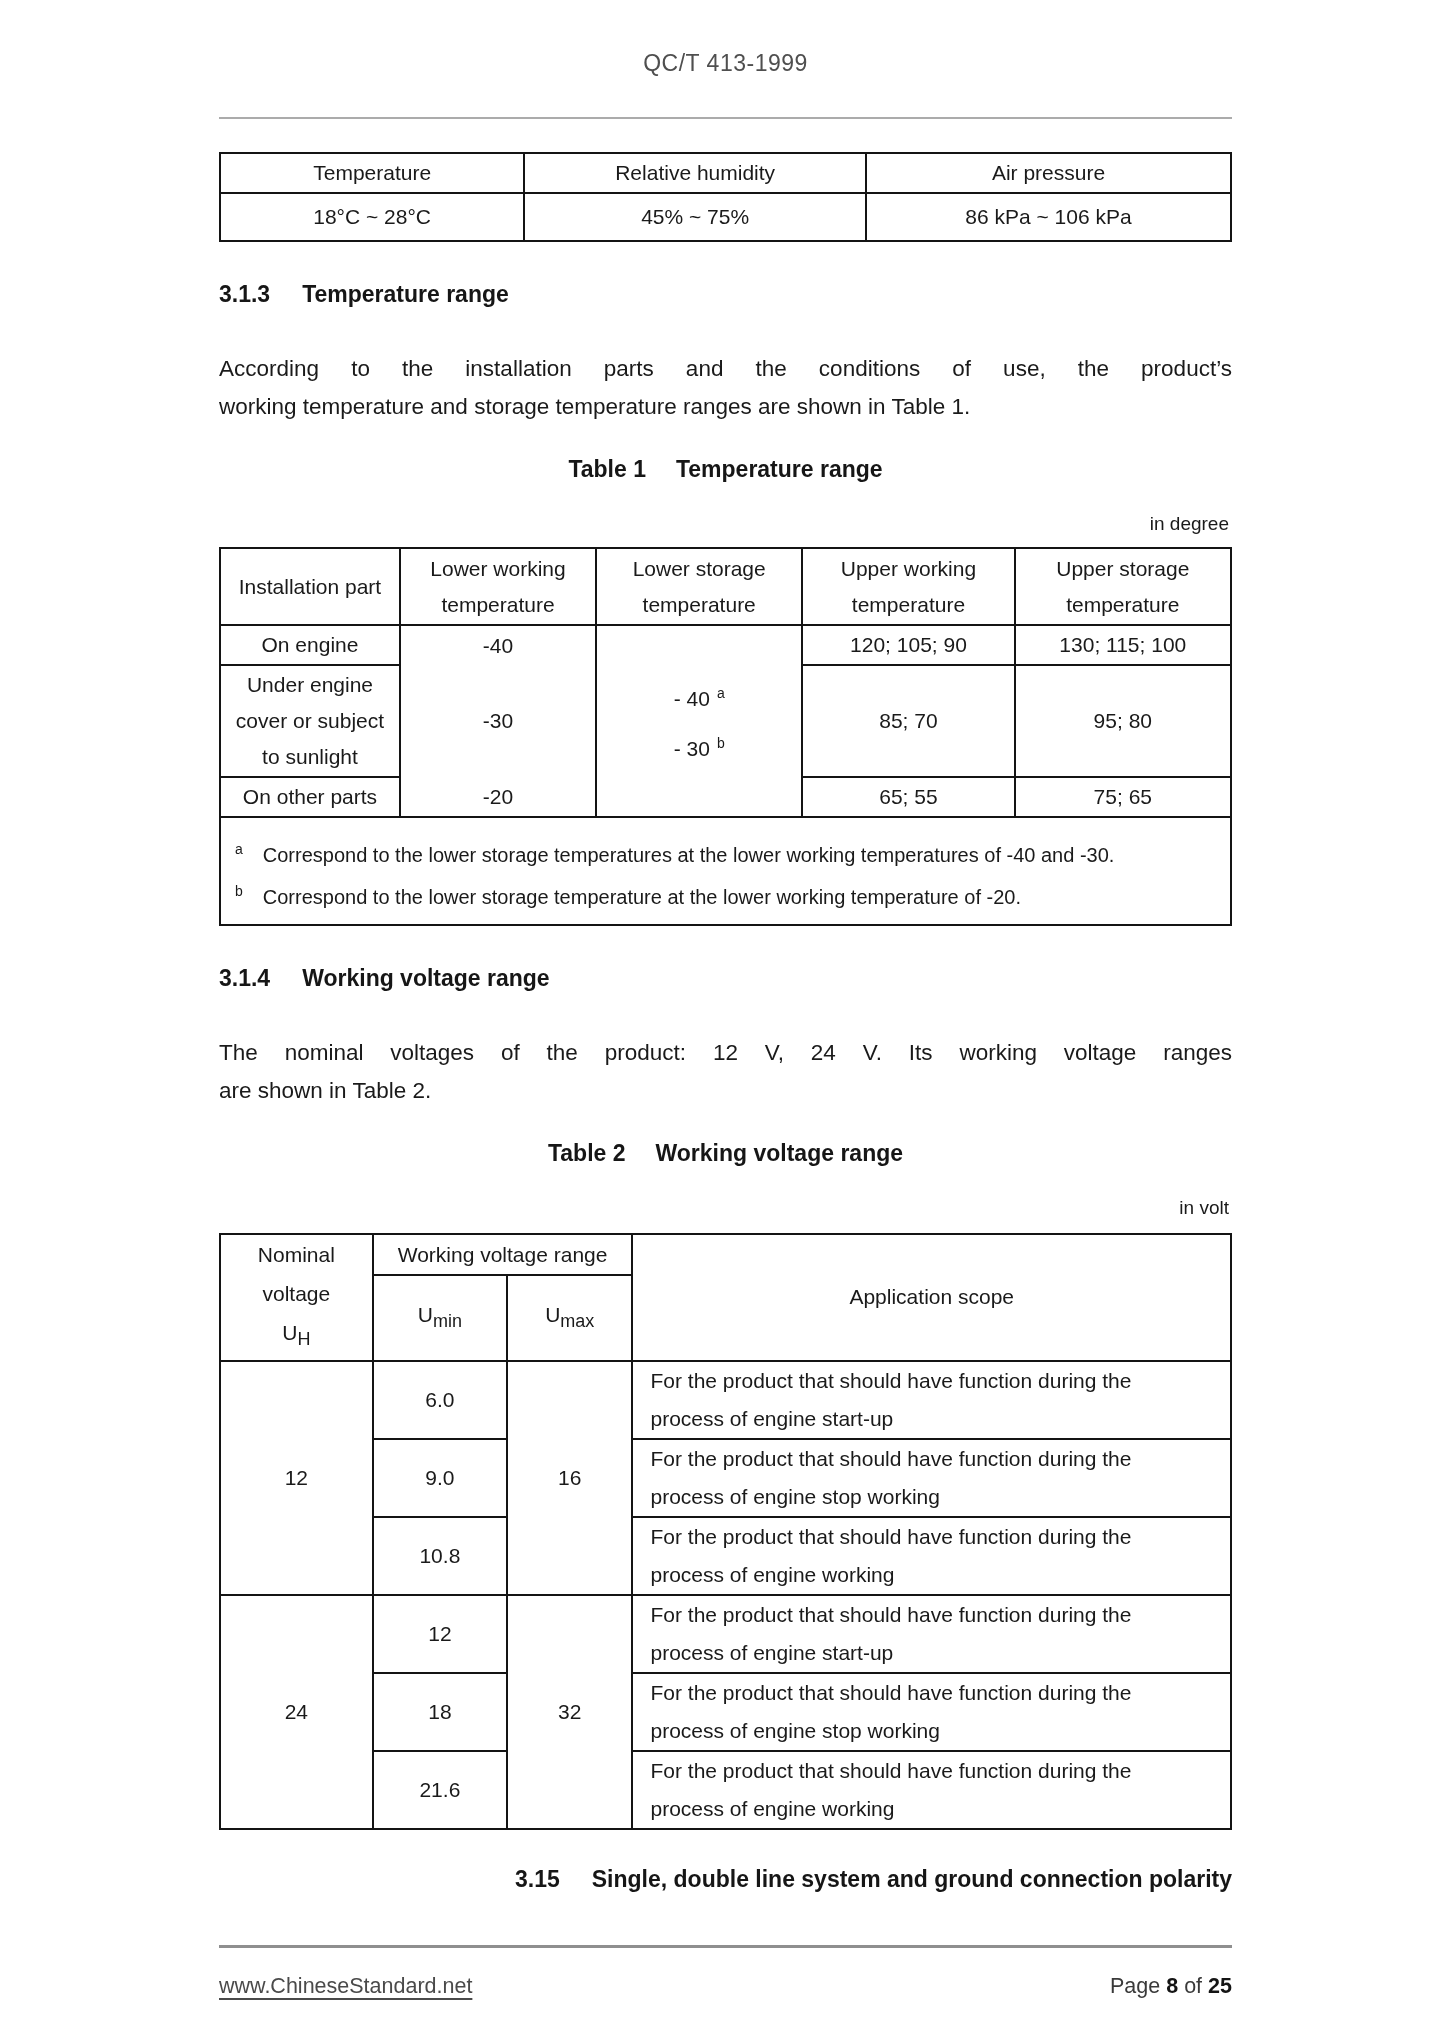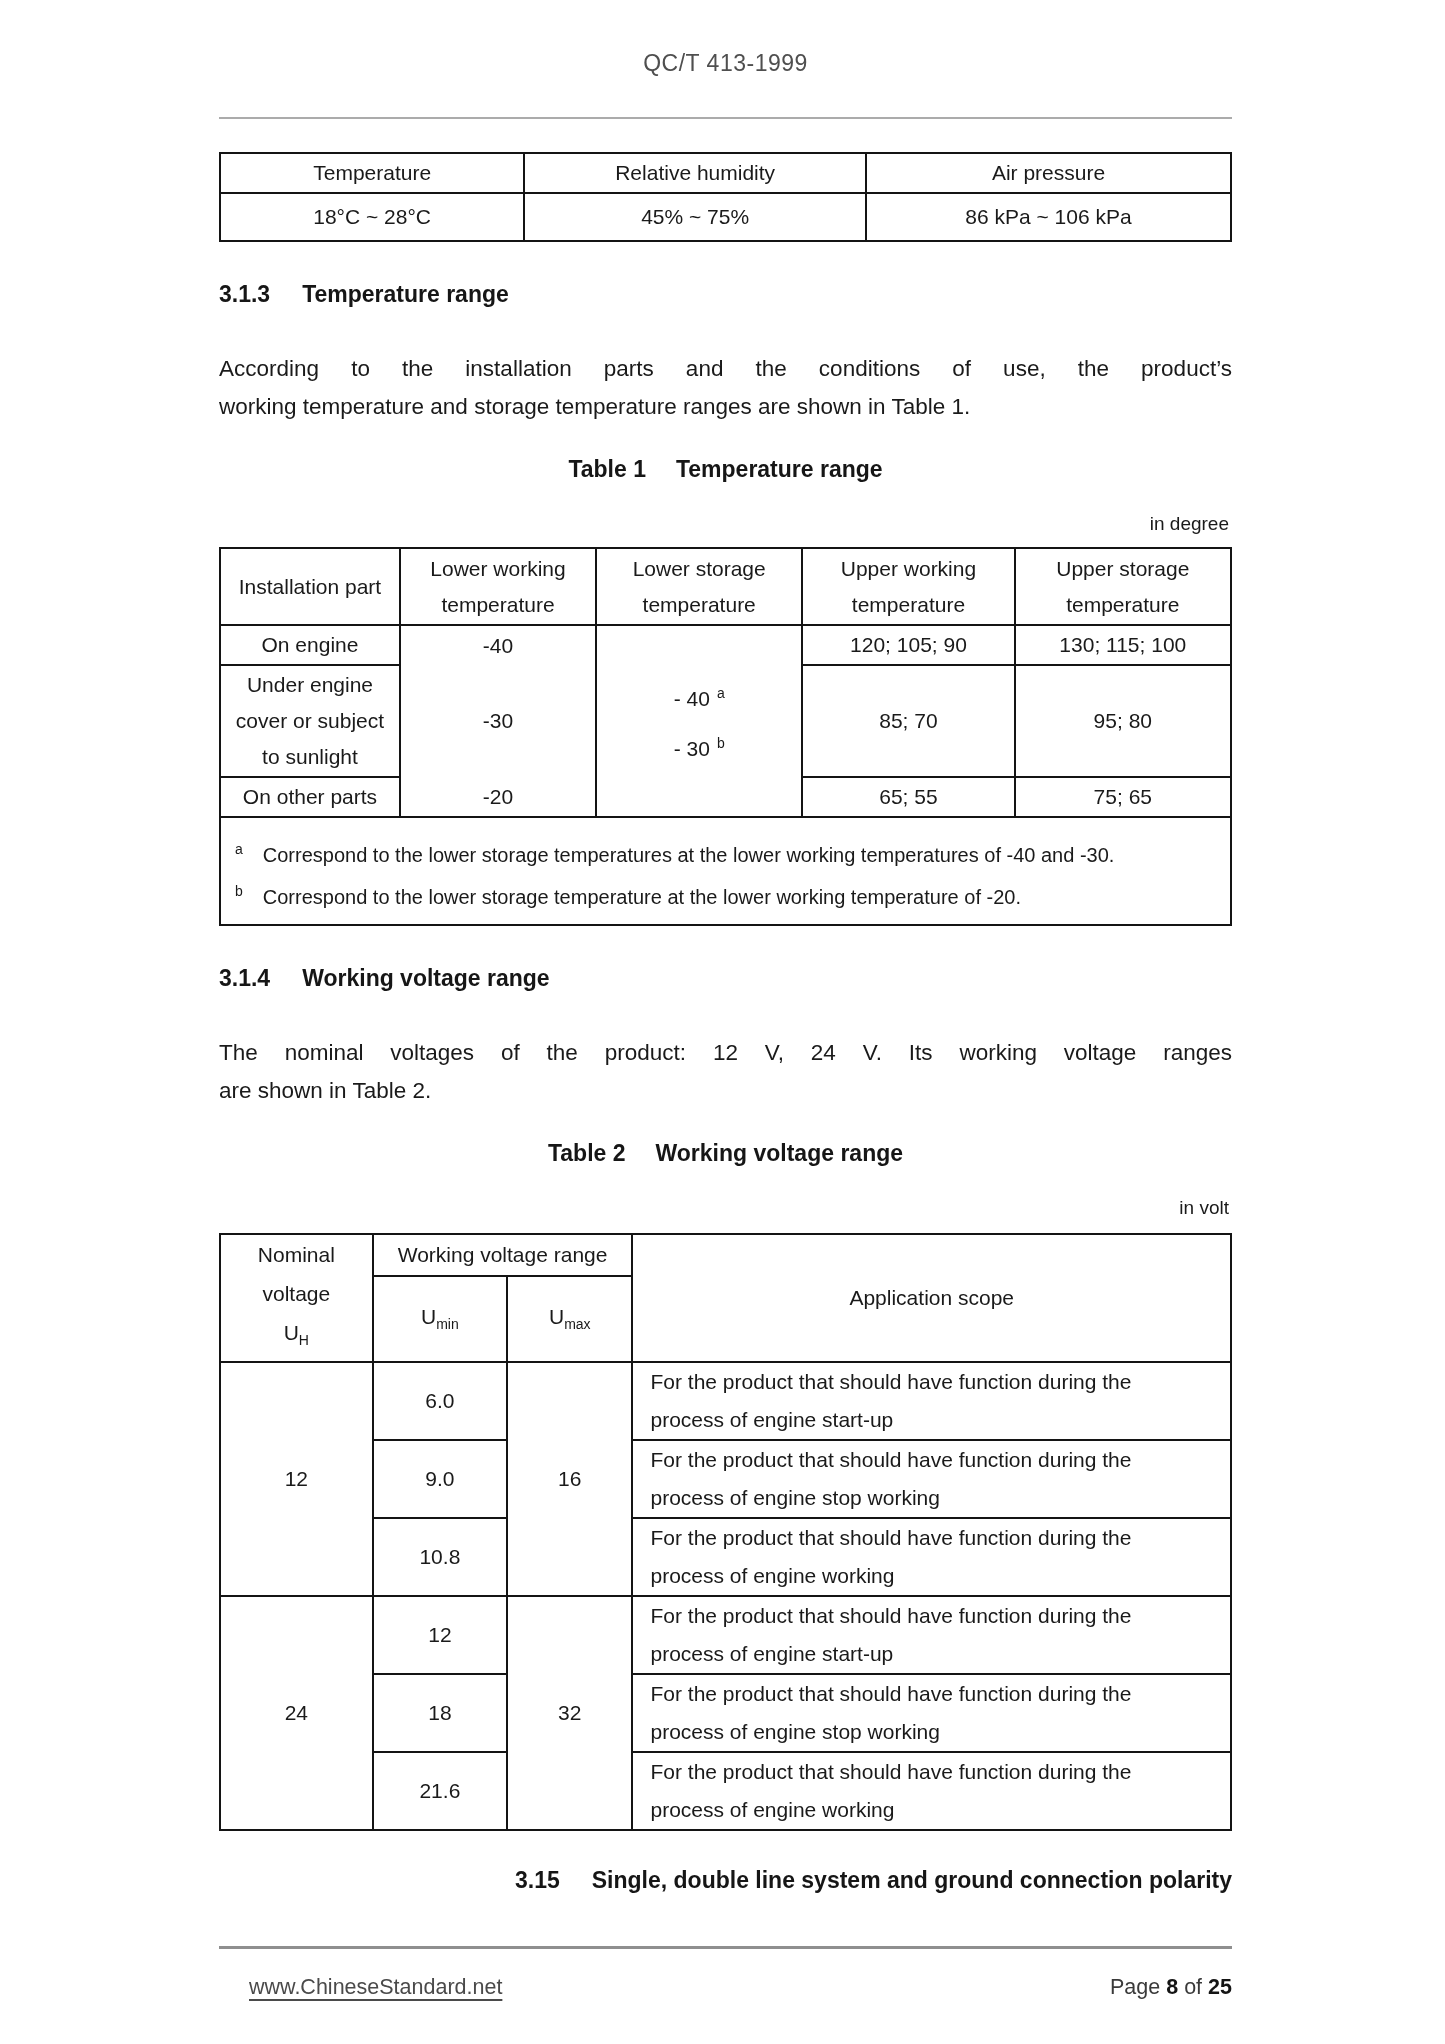--- a/index.html
+++ b/index.html
@@ -53,28 +53,28 @@
   .ls-line sup.marker{margin-left:7px;}
   .footnote-cell{text-align:left;padding:13px 16px 10px 14px;}
   .footnote-line{font-size:20px;line-height:36px;color:#1a1a1a;}
   .footnote-line sup.marker{margin-right:20px;}
 
   
   .t2{margin-top:14px;}
   .t2 .h-row1{height:38px;}
   .t2 .h-row2{height:79px;}
   .t2 .nominal-head div{line-height:39px;}
-  .t2 sub{font-size:14px;}
+  .t2 sub{font-size:18px;}
   .t2 tbody tr{height:77px;}
   .t2 .app-cell{text-align:left;padding-left:17px;white-space:pre-line;line-height:38px;}
 
   
   .footer-rule{border:none;border-top:3px solid #8f8f8f;margin:52px 0 0 0;}
   .page-footer{display:flex;justify-content:space-between;align-items:baseline;margin-top:26px;font-size:21.5px;}
-  .site-link{color:#4a4a4a;text-decoration:underline;text-underline-offset:5px;text-decoration-thickness:2px;margin-left:30px;}
+  .site-link{color:#4a4a4a;text-decoration:underline;text-underline-offset:5px;text-decoration-thickness:2px;}
   .page-indicator{color:#3a3a3a;}
   .page-indicator b{color:#141414;}
 </style>
 </head>
 <body>
 
 <div class="content">
 
   <div class="doc-title">QC/T 413-1999</div>
   <hr class="header-rule">

